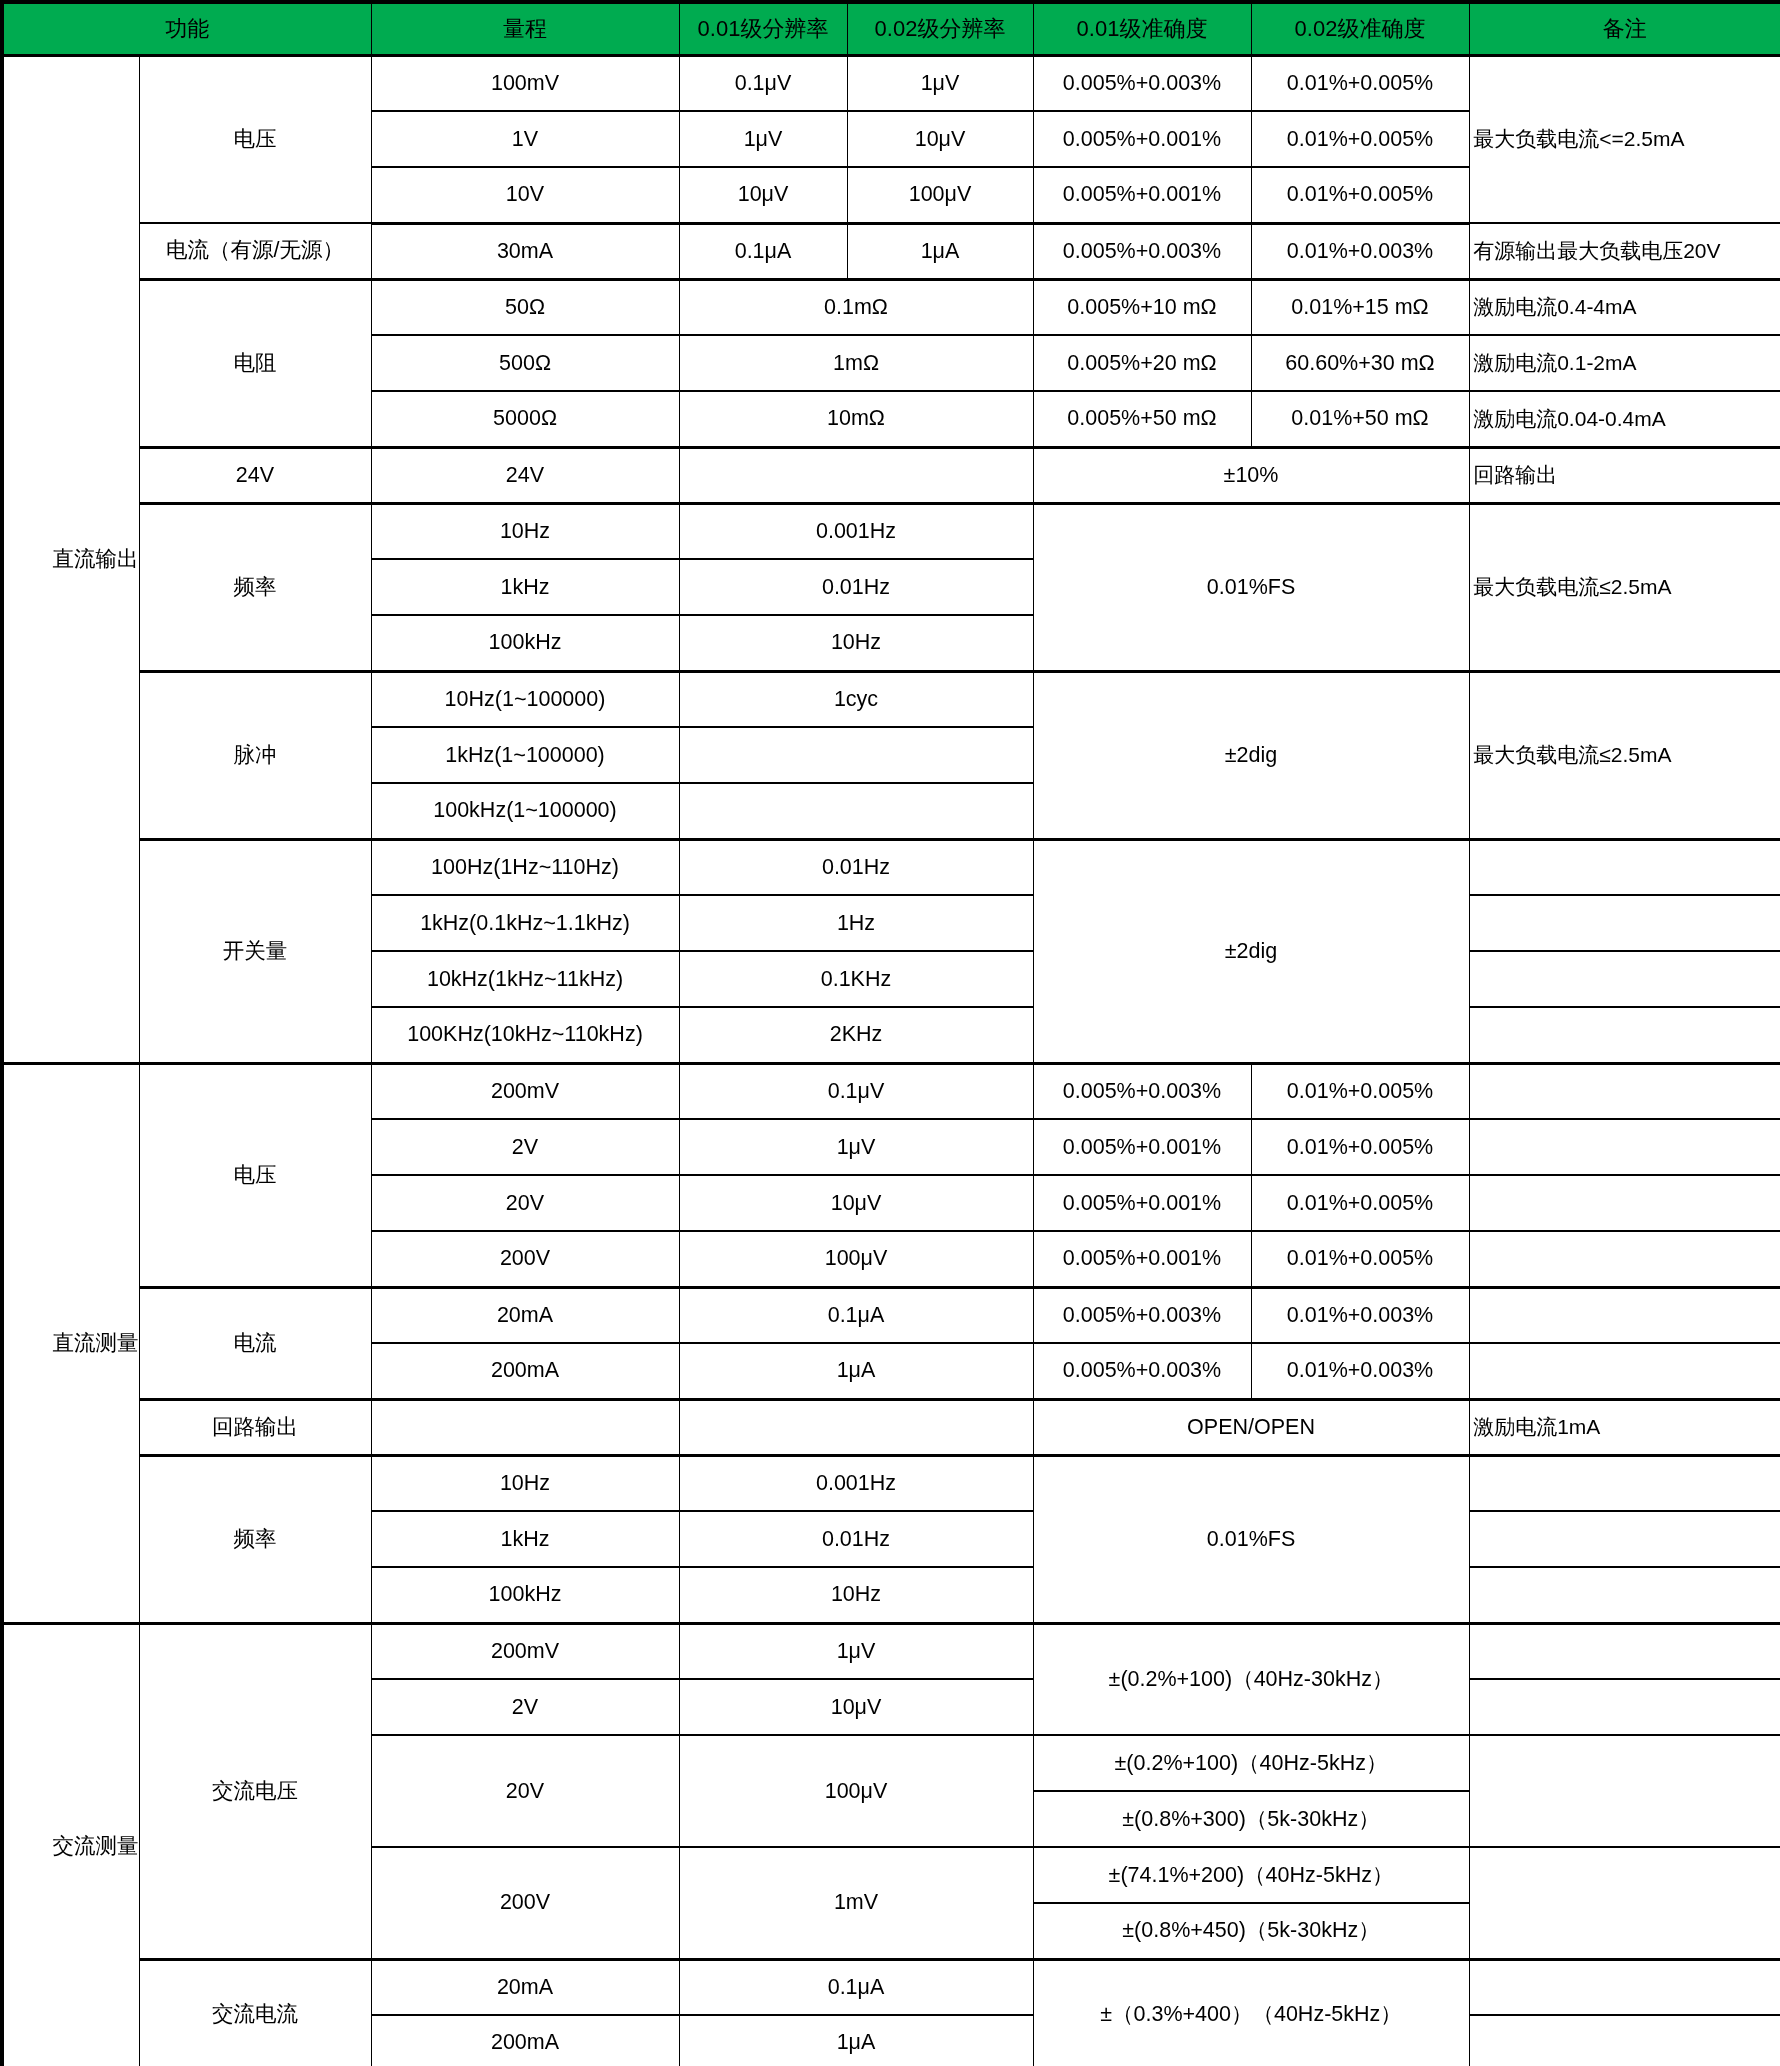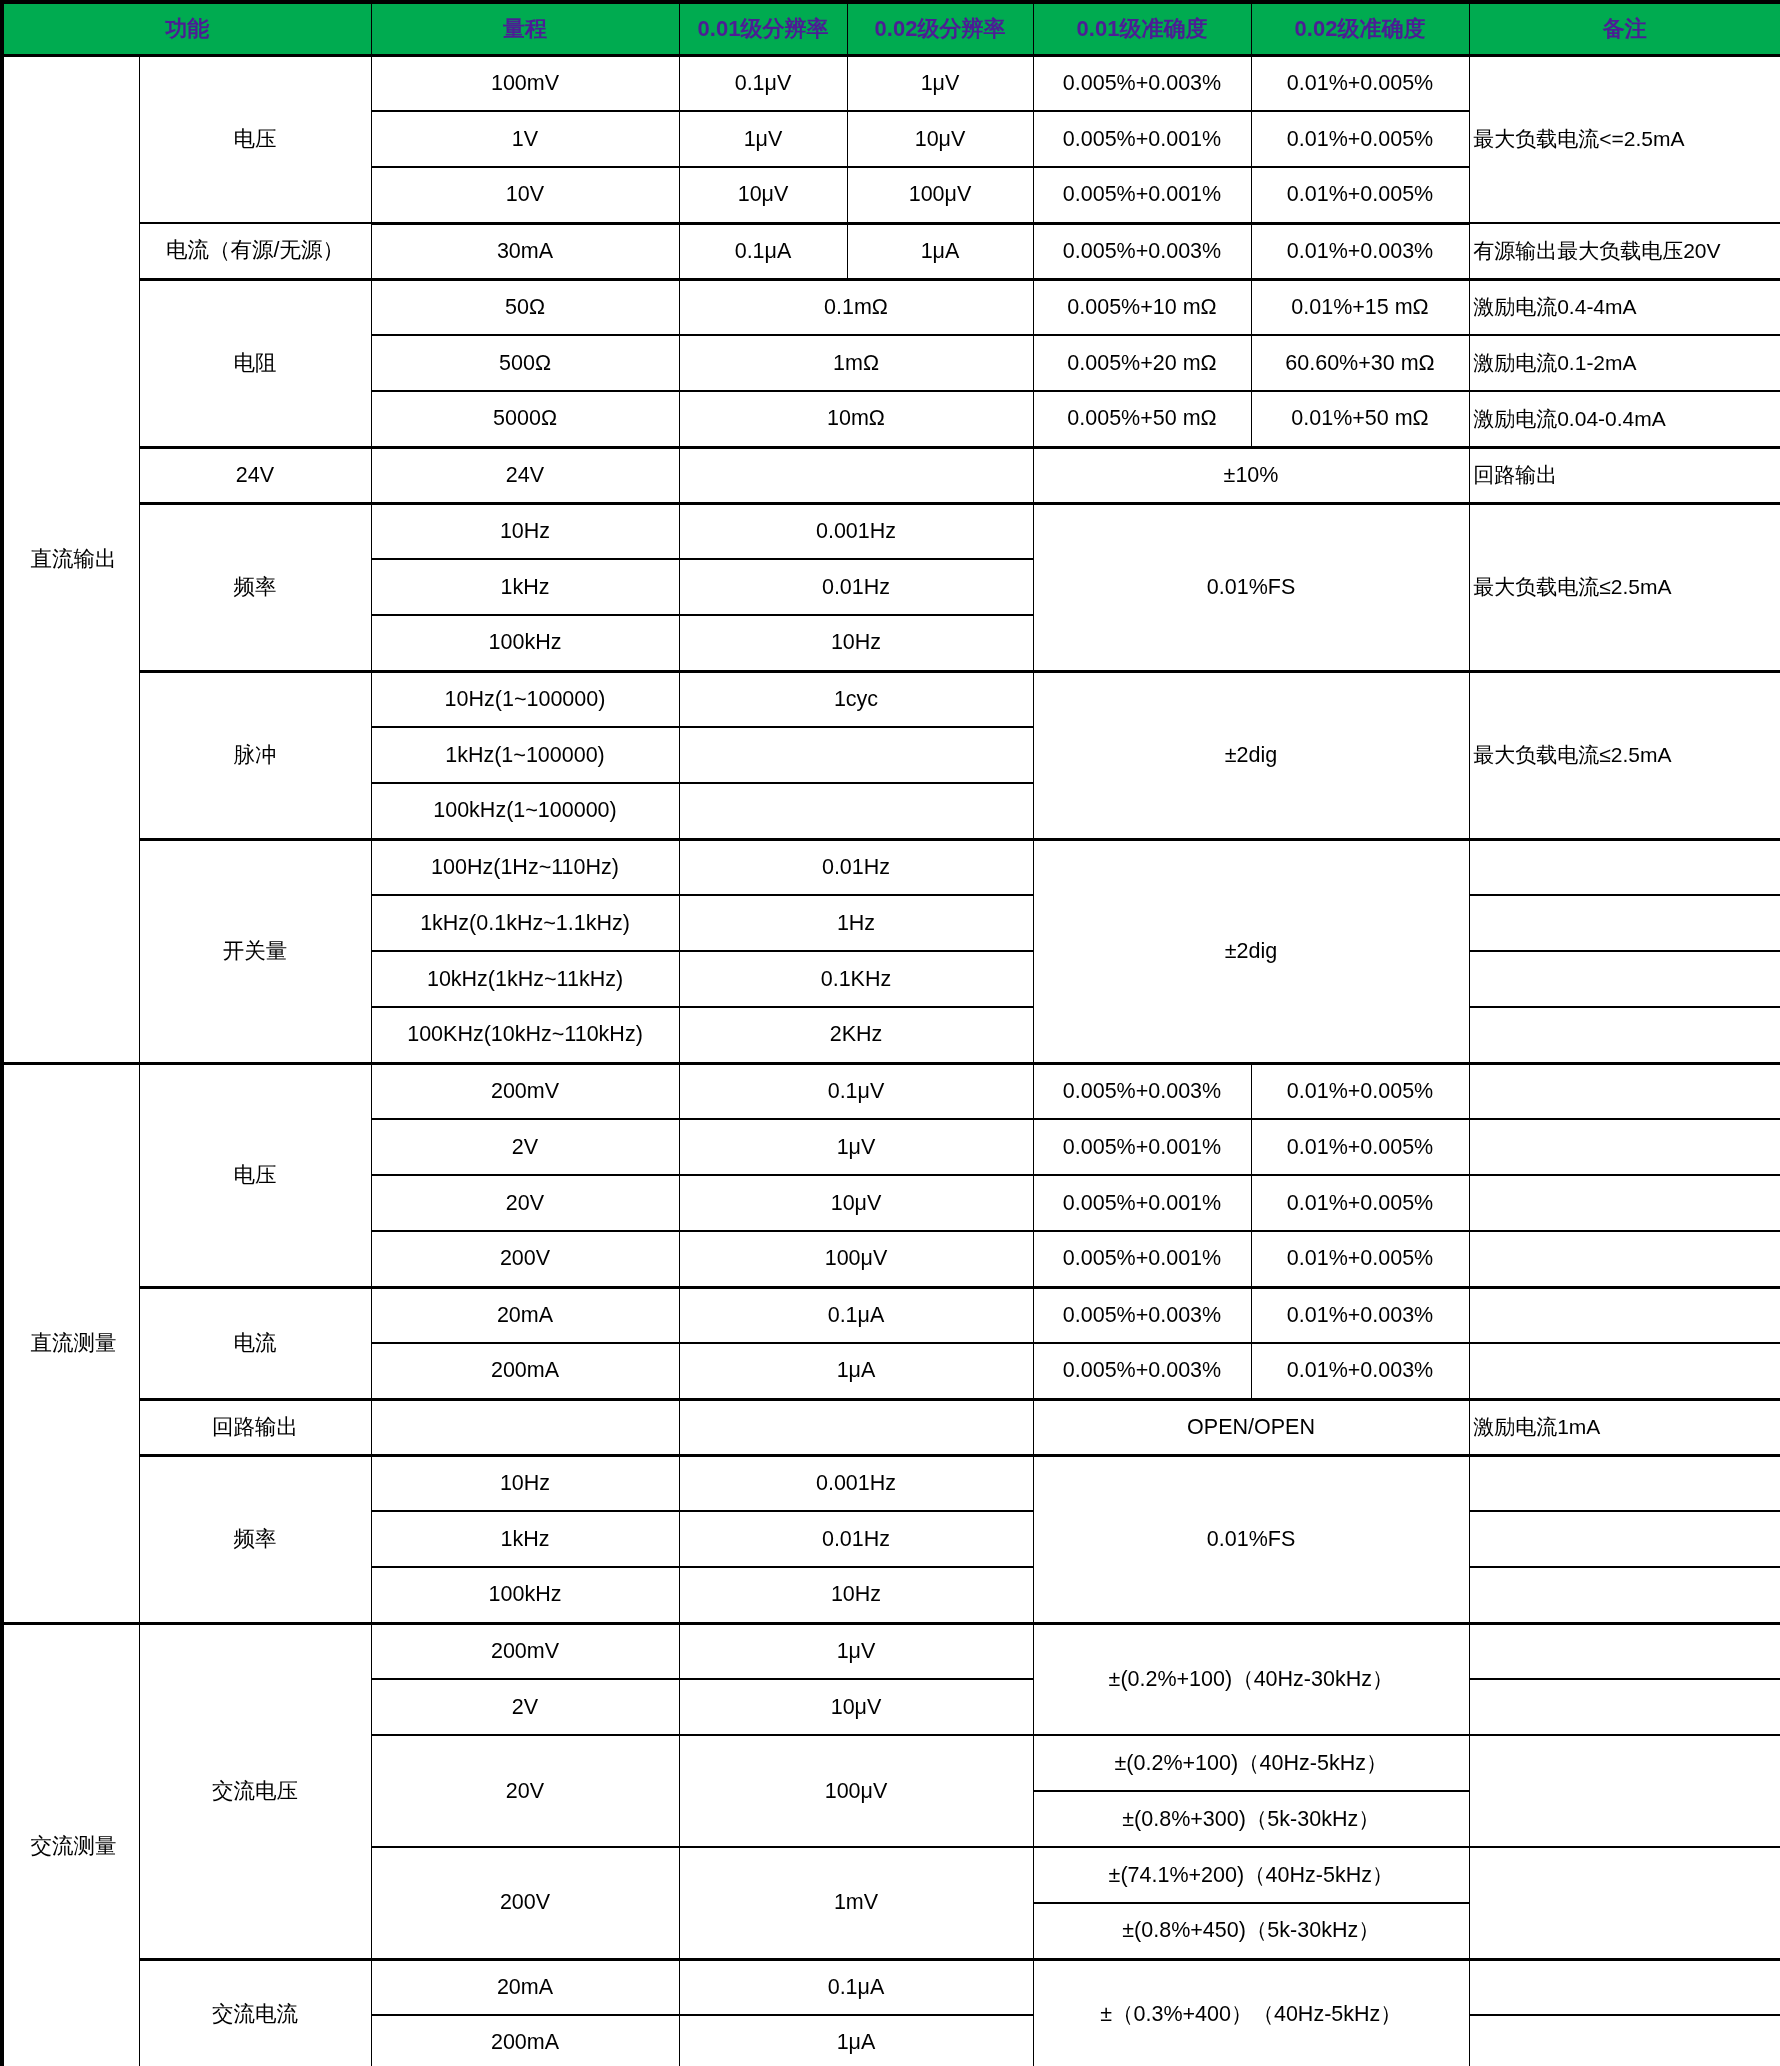--- a/index.html
+++ b/index.html
@@ -26,27 +26,27 @@
     border-bottom-width: 2.2px;
     text-align: center;
     vertical-align: middle;
     font-size: 21.5px;
     padding: 0;
     overflow: hidden;
     line-height: 1.25;
   }
   th {
     background: #00AB50;
-    color: #4c1d95;
-    font-weight: bold;
+    color: #000000;
+    font-weight: normal;
     font-size: 22px;
     border-bottom-width: 3.7px;
   }
   td.section {
-    text-align: center;
+    text-align: right;
     padding-left: 4.5px;
   }
   td.note {
     text-align: left;
     padding-left: 3.7px;
     font-size: 21px;
   }
   td.gb { border-bottom-width: 3.7px; }
 </style>
 </head>

